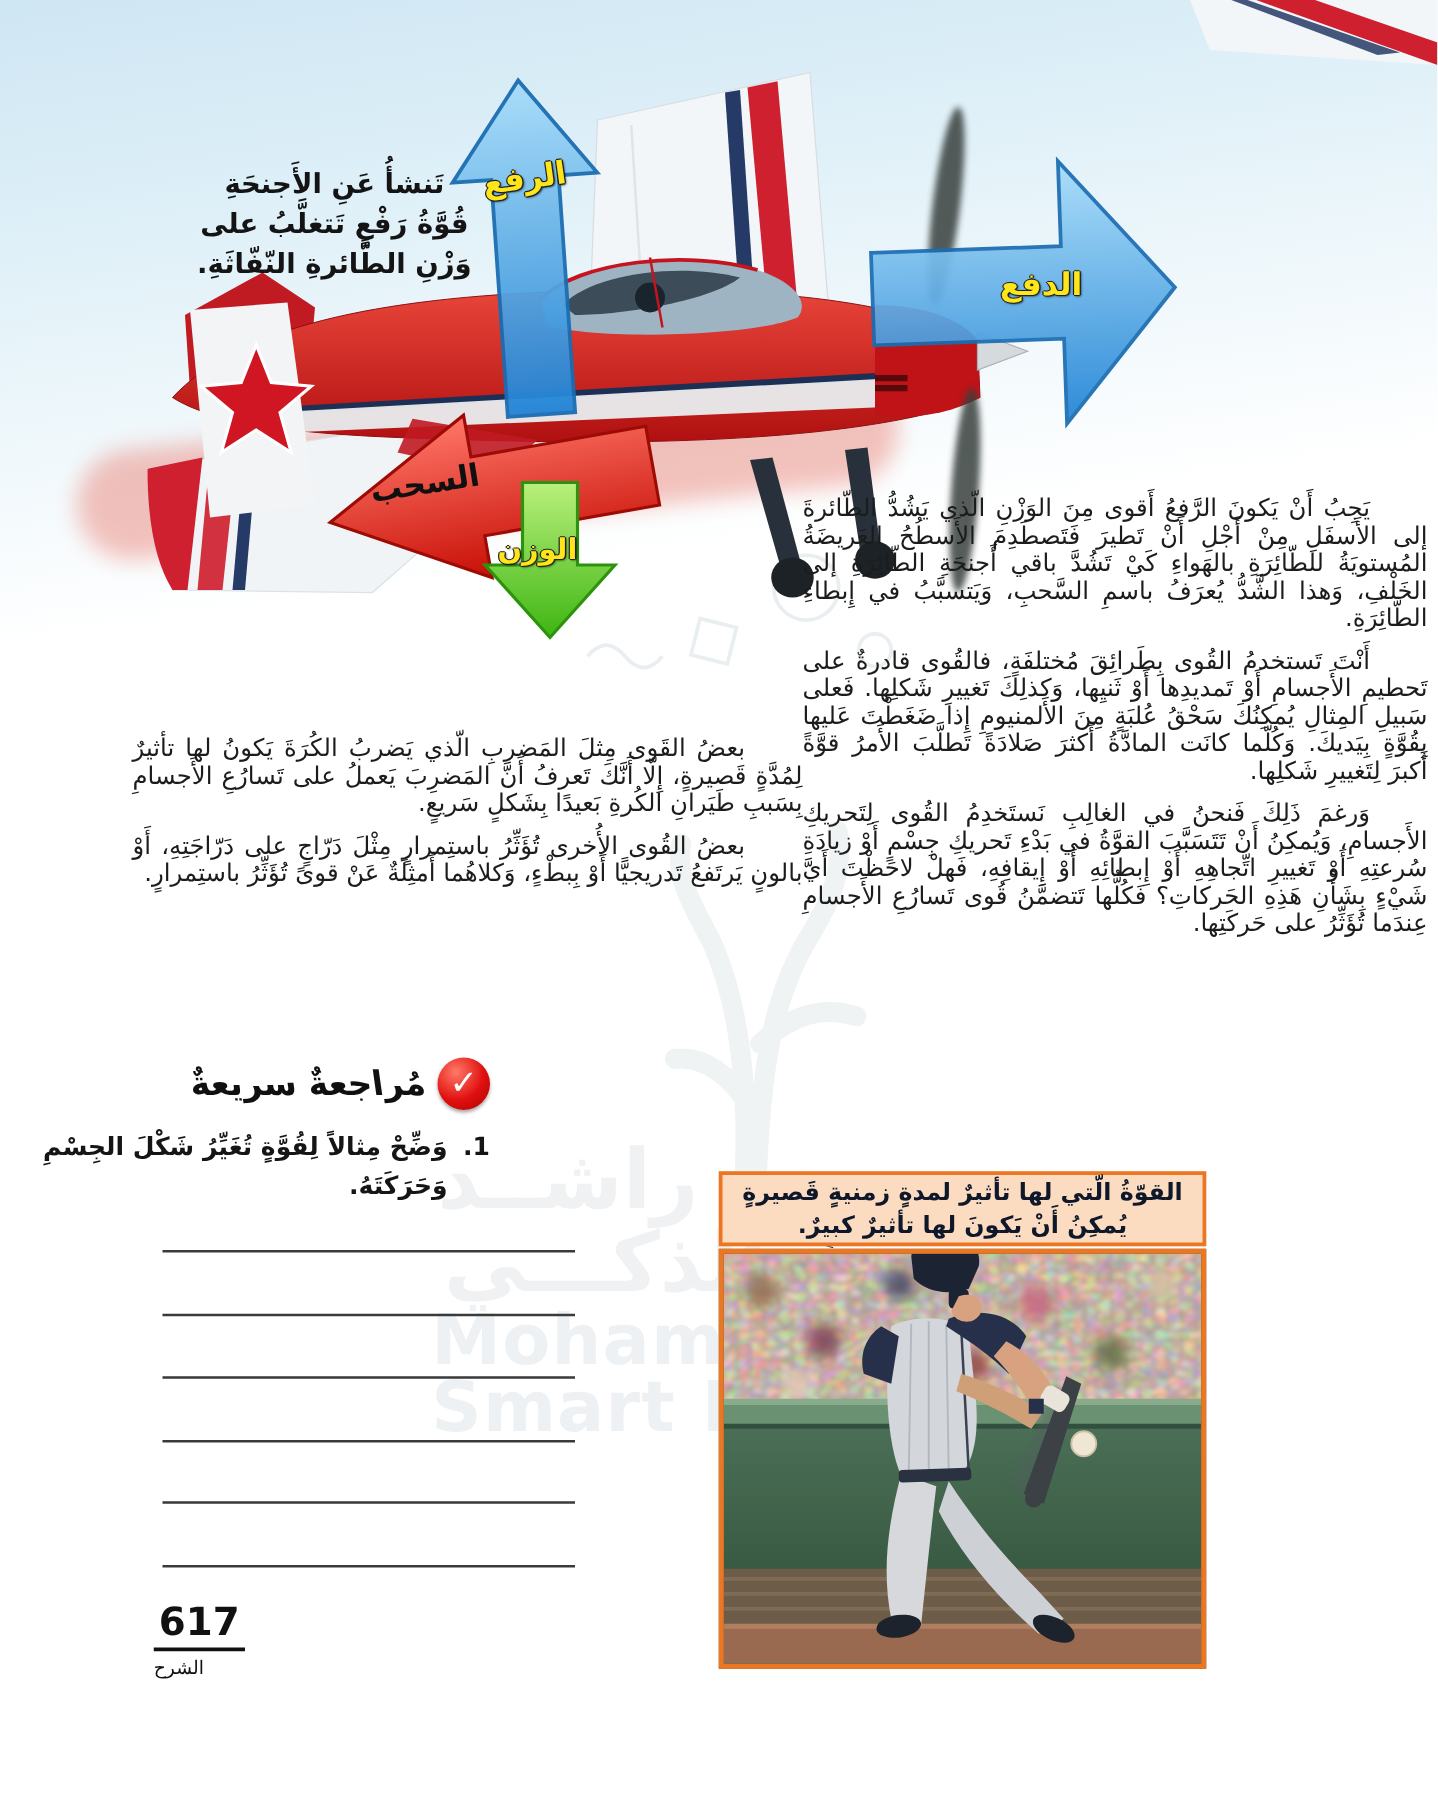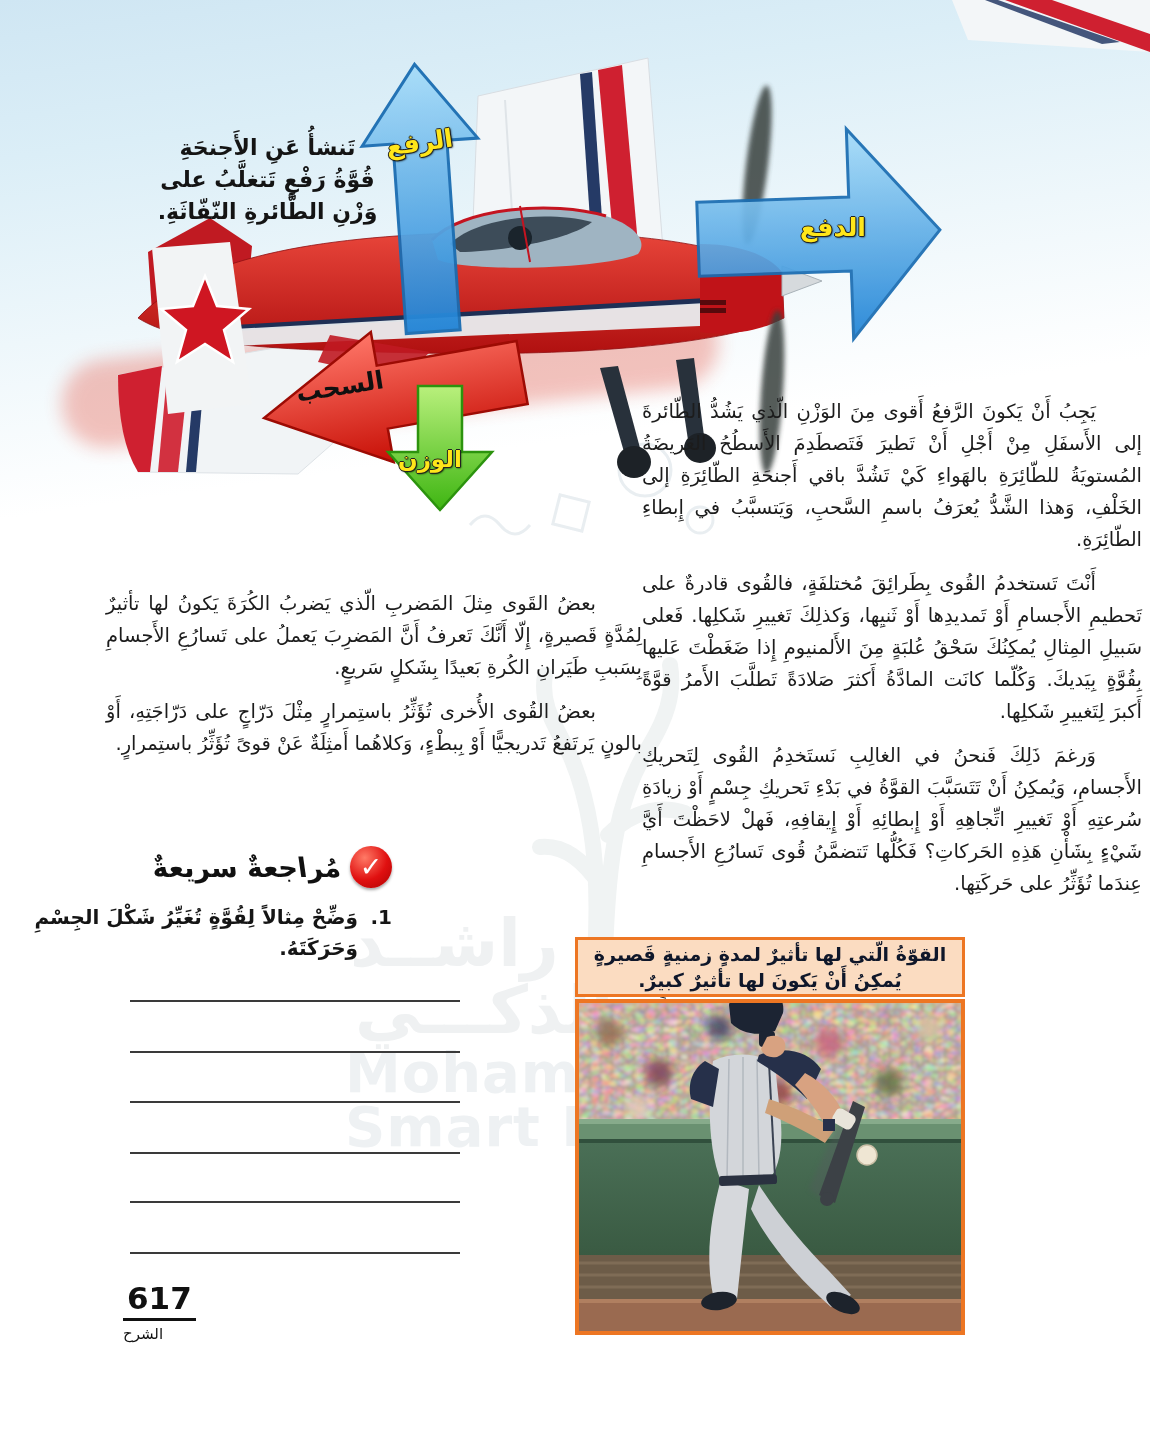--- a/index.html
+++ b/index.html
@@ -28,21 +28,21 @@
     text-align:center;white-space:pre-line;z-index:5;
   }
 
   
   .wm{position:absolute;z-index:0;font-weight:bold;white-space:nowrap;letter-spacing:1px;}
   .wm-ar{color:#eff1f2;font-size:66px;}
   .wm-en{color:#eef1f3;font-size:56px;}
 
   
   .col{
-    position:absolute;color:#1c1c1c;font-size:19.5px;line-height:32px;
+    position:absolute;color:#1c1c1c;font-size:19.5px;line-height:22px;
     text-align:justify;z-index:3;
   }
   .col p{margin:0 0 12px 0;text-indent:46px;}
   .col-right{top:396px;right:8px;width:500px;}
   .col-left{top:588px;right:508px;width:536px;}
 
   
   .qr{position:absolute;top:846px;right:758px;width:392px;z-index:3;}
   .qr-head{display:flex;align-items:center;gap:10px;}
   .qr-badge{
@@ -205,21 +205,21 @@
 
     <polygon points="397,332 397,142 366,142 424,64 482,142 451,142 451,332" fill="url(#gb)" stroke="#1a6db2" stroke-width="3" opacity="0.95" transform="rotate(-4 424 200)"></polygon>
     <polygon points="698,198 850,198 850,130 940,234 850,340 850,272 698,272" fill="url(#gb)" stroke="#1a6db2" stroke-width="3" opacity="0.93" transform="rotate(-2 820 235)"></polygon>
     <polygon points="524,362 382,362 382,328 262,394 382,460 382,426 524,426" fill="url(#gr)" stroke="#9d0b04" stroke-width="2.5" transform="rotate(-10 400 394)"></polygon>
     <polygon points="418,386 462,386 462,452 492,452 440,510 388,452 418,452" fill="url(#gg)" stroke="#2c930e" stroke-width="2.5"></polygon>
   </svg>
 
   <div class="arrow-label" style="left:386px;top:128px;transform:rotate(-8deg);">الرفع</div>
   <div class="arrow-label" style="left:800px;top:213px;text-align:right;">الدفع</div>
   <div class="arrow-label drag" style="left:296px;top:372px;transform:rotate(-9deg);">السحب</div>
-  <div class="arrow-label" style="left:398px;top:446px;font-size:23px;">الوزن</div>
+  <div class="arrow-label" style="left:398px;top:427px;font-size:23px;">الوزن</div>
 
   <div class="ann" style="left:145px;top:132px;width:245px;">تَنشأُ عَنِ الأَجنحَةِ
 قُوَّةُ رَفْعٍ تَتغلَّبُ على
 وَزْنِ الطَّائرةِ النّفّاثَةِ.</div>
 </div>
 
 <div class="col col-right">
   <p>يَجِبُ أَنْ يَكونَ الرَّفعُ أَقوى مِنَ الوَزْنِ الّذي يَشُدُّ الطّائرةَ إلى الأَسفَلِ مِنْ أَجْلِ أَنْ تَطيرَ فَتَصطَدِمَ الأَسطُحُ العَريضَةُ المُستويَةُ للطّائِرَةِ بالهَواءِ كَيْ تَشُدَّ باقي أَجنحَةِ الطّائِرَةِ إلى الخَلْفِ، وَهذا الشَّدُّ يُعرَفُ باسمِ السَّحبِ، وَيَتسبَّبُ في إِبطاءِ الطّائِرَةِ.</p>
   <p>أَنْتَ تَستخدمُ القُوى بِطَرائِقَ مُختلفَةٍ، فالقُوى قادرةٌ على تَحطيمِ الأَجسامِ أَوْ تَمديدِها أَوْ ثَنيِها، وَكذلِكَ تَغييرِ شَكلِها. فَعلى سَبيلِ المِثالِ يُمكِنُكَ سَحْقُ عُلبَةٍ مِنَ الأَلمنيومِ إِذا ضَغَطْتَ عَليها بِقُوَّةٍ بِيَديكَ. وَكُلّما كانَت المادَّةُ أَكثرَ صَلادَةً تَطلَّبَ الأَمرُ قوَّةً أَكبرَ لِتَغييرِ شَكلِها.</p>
   <p>وَرغمَ ذَلِكَ فَنحنُ في الغالِبِ نَستَخدِمُ القُوى لِتَحريكِ الأَجسامِ، وَيُمكِنُ أَنْ تَتَسَبَّبَ القوَّةُ في بَدْءِ تَحريكِ جِسْمٍ أَوْ زيادَةِ سُرعتِهِ أَوْ تَغييرِ اتِّجاهِهِ أَوْ إِبطائِهِ أَوْ إِيقافِهِ، فَهلْ لاحَظْتَ أَيَّ شَيْءٍ بِشَأْنِ هَذِهِ الحَركاتِ؟ فَكُلُّها تَتضمَّنُ قُوى تَسارُعِ الأَجسامِ عِندَما تُؤَثِّرُ على حَركَتِها.</p>

